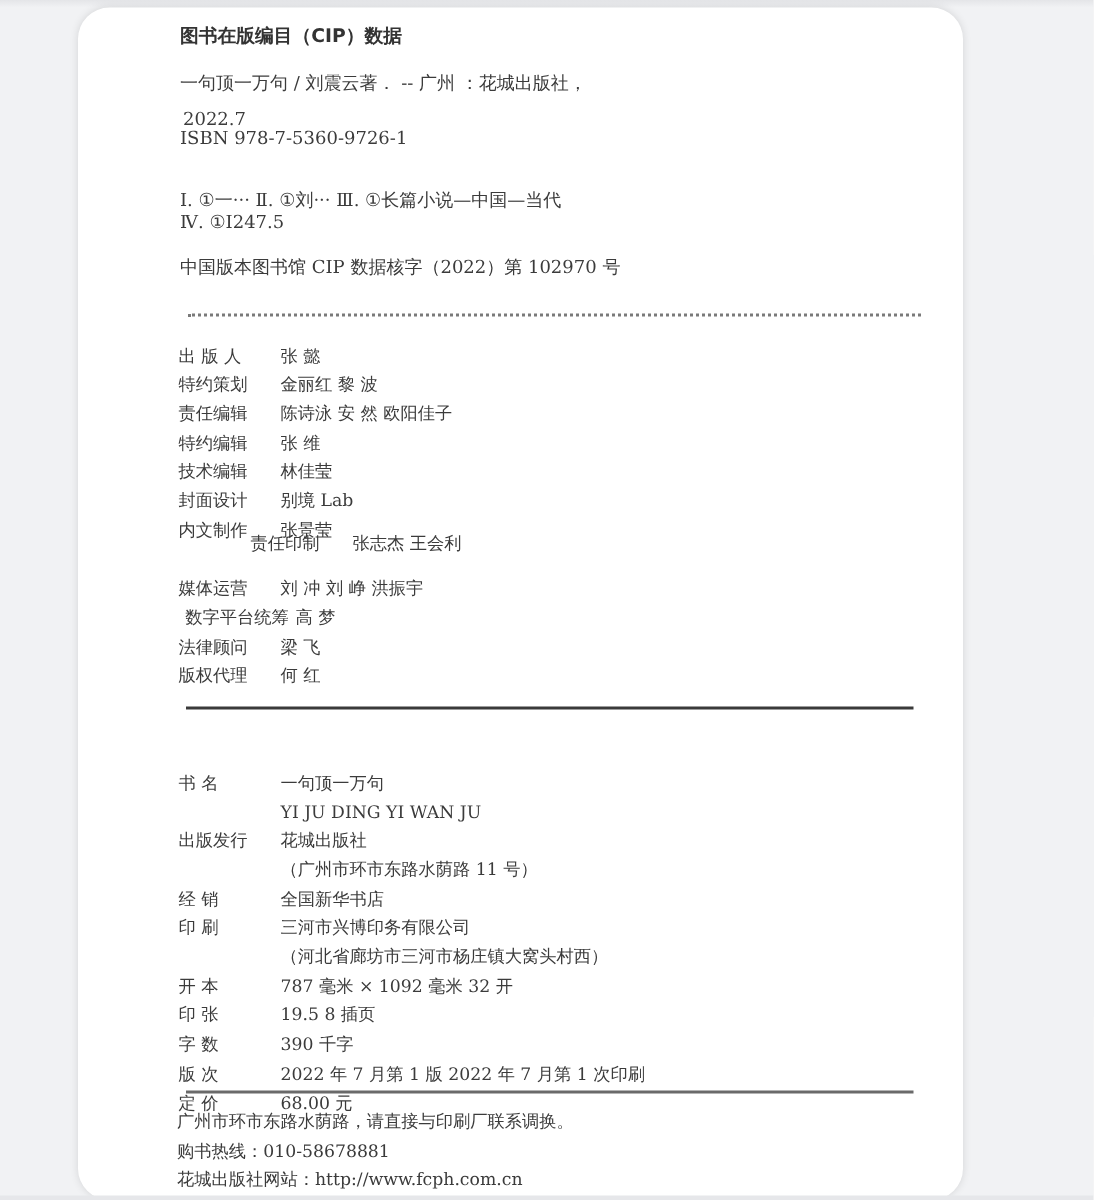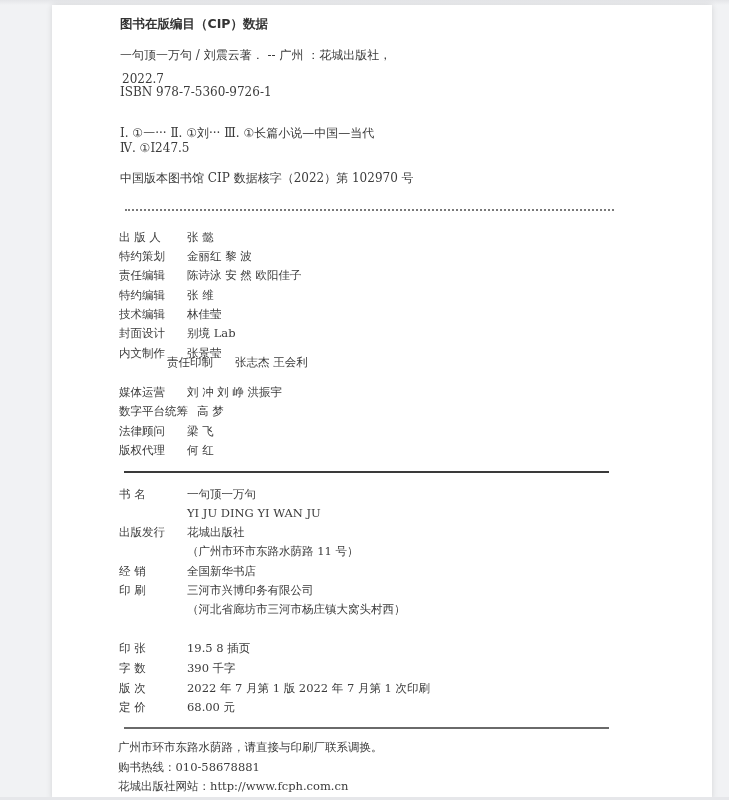--- a/index.html
+++ b/index.html
@@ -21,24 +21,25 @@
     .top-edge {
       position: absolute;
       left: 0; top: 0;
       width: 729px; height: 5px;
       background: linear-gradient(#e4e5e8, #f1f2f4);
     }
     .page {
       position: absolute;
       left: 52px;
       top: 5px;
-      width: 660px;
+      width: 590px;
       height: 795px;
       background: #ffffff;
       box-shadow: 0 0 6px rgba(0,0,0,0.12);
+      border-radius: 21px;
     }
     .bottom-edge {
       position: absolute;
       left: 0; bottom: 0;
       width: 729px; height: 3px;
       background: #e6e7ea;
     }
     .t {
       position: absolute;
       white-space: nowrap;
@@ -73,21 +74,21 @@
       left: 67px;
       height: 16px;
       font-size: 11.5px;
       line-height: 16px;
       white-space: nowrap;
       color: #3b3b3b;
     }
     .credit-row .lbl { display: inline-block; width: 68px; letter-spacing: 0px; }
     .credit-row .val { display: inline-block; text-align: right; }
     .info-row .lbl { display: inline-block; width: 68px; }
-    .info-row .val { display: inline-block; }
+    .info-row .val { display: inline-block; margin-top: 28px; }
     .foot {
       position: absolute;
       left: 66px;
       font-size: 11.5px;
       line-height: 14px;
       white-space: nowrap;
       color: #3b3b3b;
     }
   </style>
 </head>
@@ -129,21 +130,21 @@
     <div class="credit-row" style="top:340px;">
       <span class="lbl">内文制作</span><span class="val">张景莹</span>
     </div>
     <div class="credit-row" style="top:349px;margin-left:48px;">
       <span class="lbl">责任印制</span><span class="val">张志杰   王会利</span>
     </div>
     <div class="credit-row" style="top:379px;">
       <span class="lbl">媒体运营</span><span class="val">刘  冲   刘  峥   洪振宇</span>
     </div>
     <div class="credit-row" style="top:398px;">
-      <span class="lbl" style="width:78px;">数字平台统筹</span><span class="val">高  梦</span>
+      <span class="lbl" style="width:78px;text-align:center;">数字平台统筹</span><span class="val">高  梦</span>
     </div>
     <div class="credit-row" style="top:418px;">
       <span class="lbl">法律顾问</span><span class="val">梁  飞</span>
     </div>
     <div class="credit-row" style="top:437px;">
       <span class="lbl">版权代理</span><span class="val">何  红</span>
     </div>
 
     <div class="rule" style="top:466px;"></div>
 
@@ -161,20 +162,23 @@
     </div>
     <div class="info-row" style="top:558px;">
       <span class="lbl">经    销</span><span class="val">全国新华书店</span>
     </div>
     <div class="info-row" style="top:577px;">
       <span class="lbl">印    刷</span><span class="val">三河市兴博印务有限公司</span>
     </div>
     <div class="info-row" style="top:596px;">
       <span class="lbl"></span><span class="val">（河北省廊坊市三河市杨庄镇大窝头村西）</span>
     </div>
+    <div class="info-row" style="top:616px;">
+      <span class="lbl">开    本</span><span class="val">787 毫米 × 1092 毫米   32 开</span>
+    </div>
     <div class="info-row" style="top:635px;">
       <span class="lbl">印    张</span><span class="val">19.5   8 插页</span>
     </div>
     <div class="info-row" style="top:655px;">
       <span class="lbl">字    数</span><span class="val">390 千字</span>
     </div>
     <div class="info-row" style="top:675px;">
       <span class="lbl">版    次</span><span class="val">2022 年 7 月第 1 版   2022 年 7 月第 1 次印刷</span>
     </div>
     <div class="info-row" style="top:694px;">

